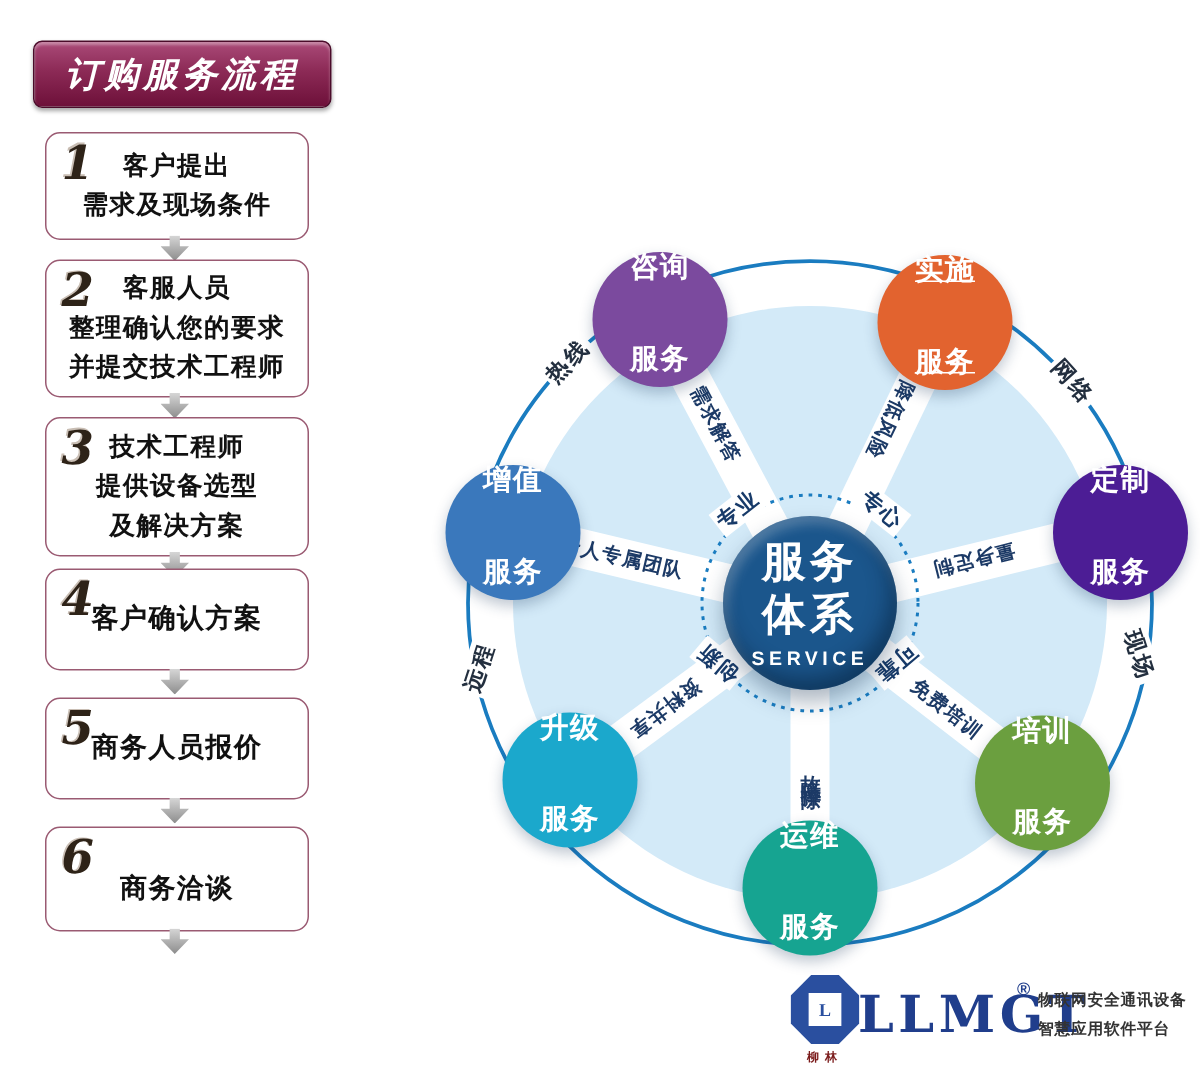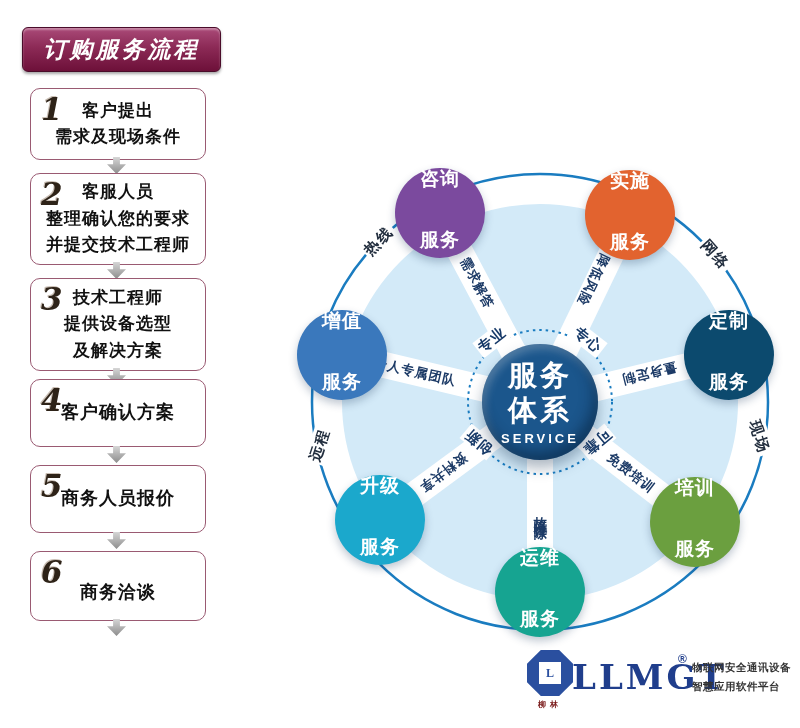--- a/index.html
+++ b/index.html
@@ -152,29 +152,29 @@
     <span class="abs outer-label" style="left:84px;top:91px;transform:translate(-50%,-50%) rotate(-45deg);">热线</span>
     <span class="abs outer-label" style="left:420px;top:105px;transform:translate(-50%,-50%) rotate(48deg);">网络</span>
     <span class="abs outer-label" style="left:25px;top:295px;transform:translate(-50%,-50%) rotate(-72deg);">远程</span>
     <span class="abs outer-label" style="left:464px;top:287px;transform:translate(-50%,-50%) rotate(72deg);">现场</span>
 
     
     <div class="abs node-circle" style="left: 145px; top: 63px; background: rgb(123, 74, 158);">
       <span>咨询</span>
       <span>服务</span>
     </div>
-    <div class="abs node-circle" style="left: 335px; top: 65px; background: rgb(226, 99, 47);">
+    <div class="abs node-circle" style="left: 335px; top: 65px; background: rgb(226, 99, 47); text-decoration: underline;">
       <span>实施</span>
       <span>服务</span>
     </div>
     <div class="abs node-circle" style="left: 47px; top: 205px; background: rgb(58, 120, 188);">
       <span>增值</span>
       <span>服务</span>
     </div>
-    <div class="abs node-circle" style="left: 434px; top: 205px; background: #0c4a6e;">
+    <div class="abs node-circle" style="left: 452px; top: 205px; background: #4c1d95;">
       <span>定制</span>
       <span>服务</span>
     </div>
     <div class="abs node-circle" style="left: 85px; top: 370px; background: rgb(27, 168, 204);">
       <span>升级</span>
       <span>服务</span>
     </div>
     <div class="abs node-circle" style="left: 400px; top: 372px; background: rgb(107, 159, 63);">
       <span>培训</span>
       <span>服务</span>

